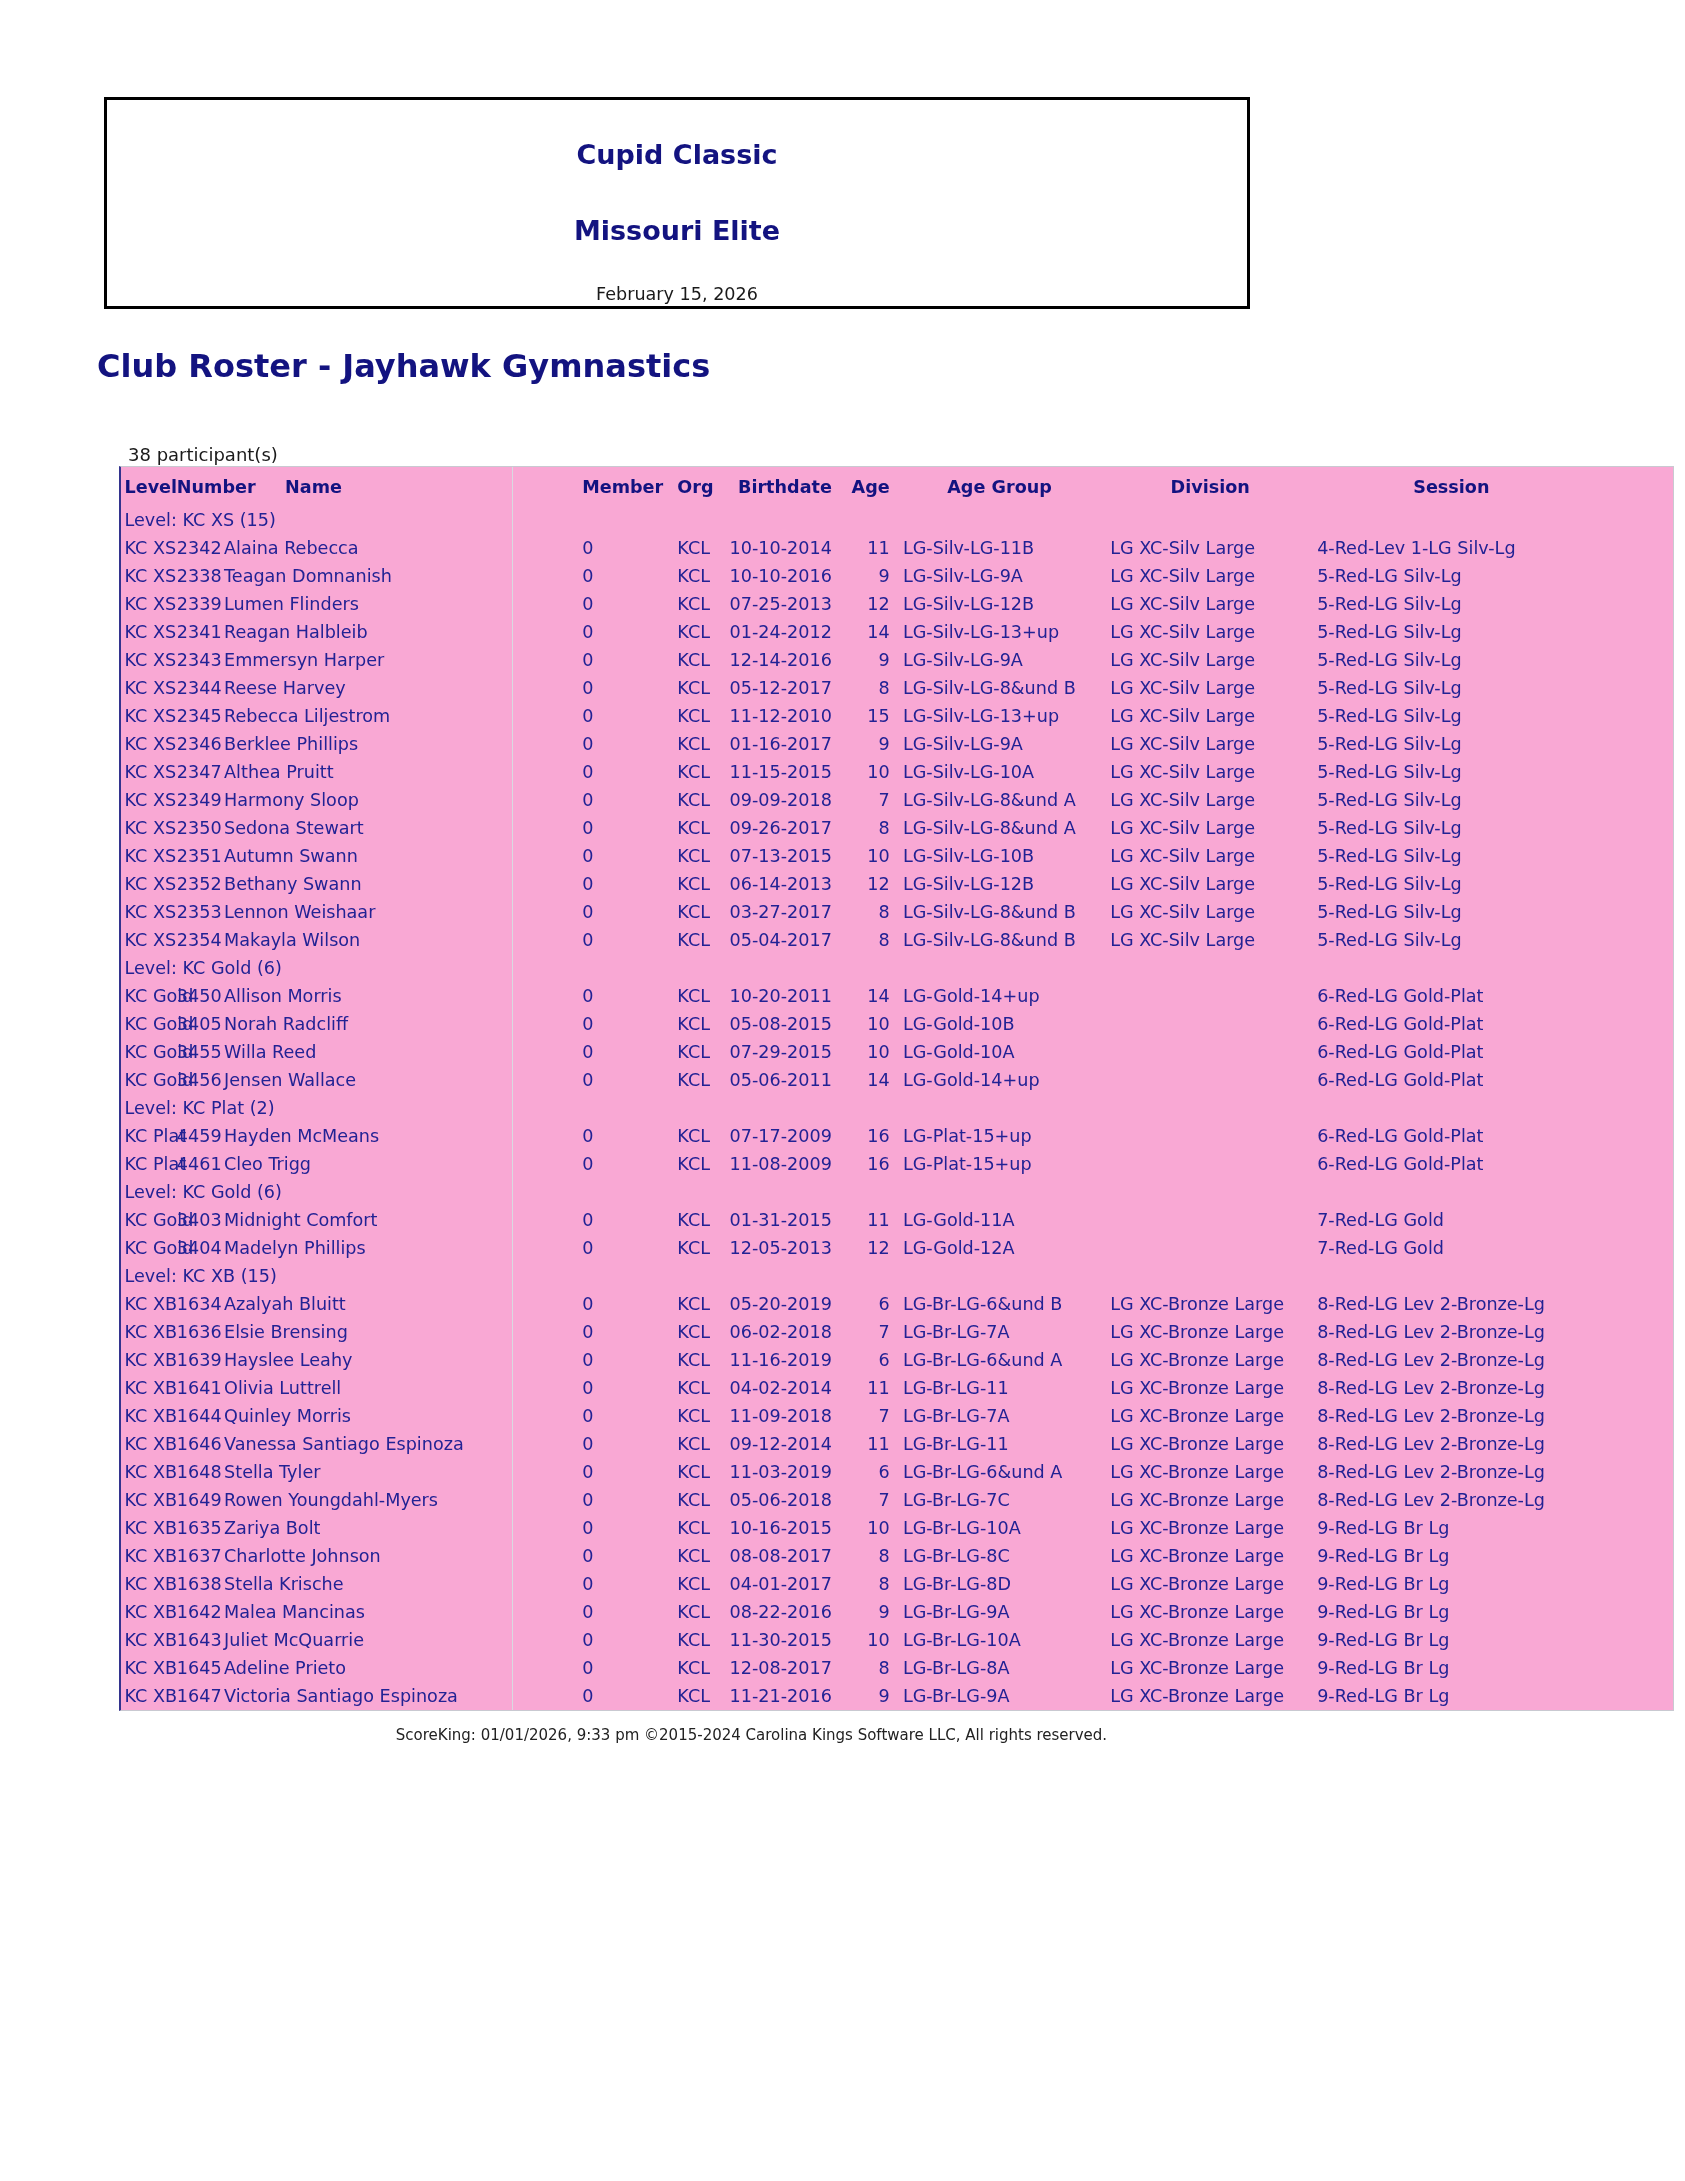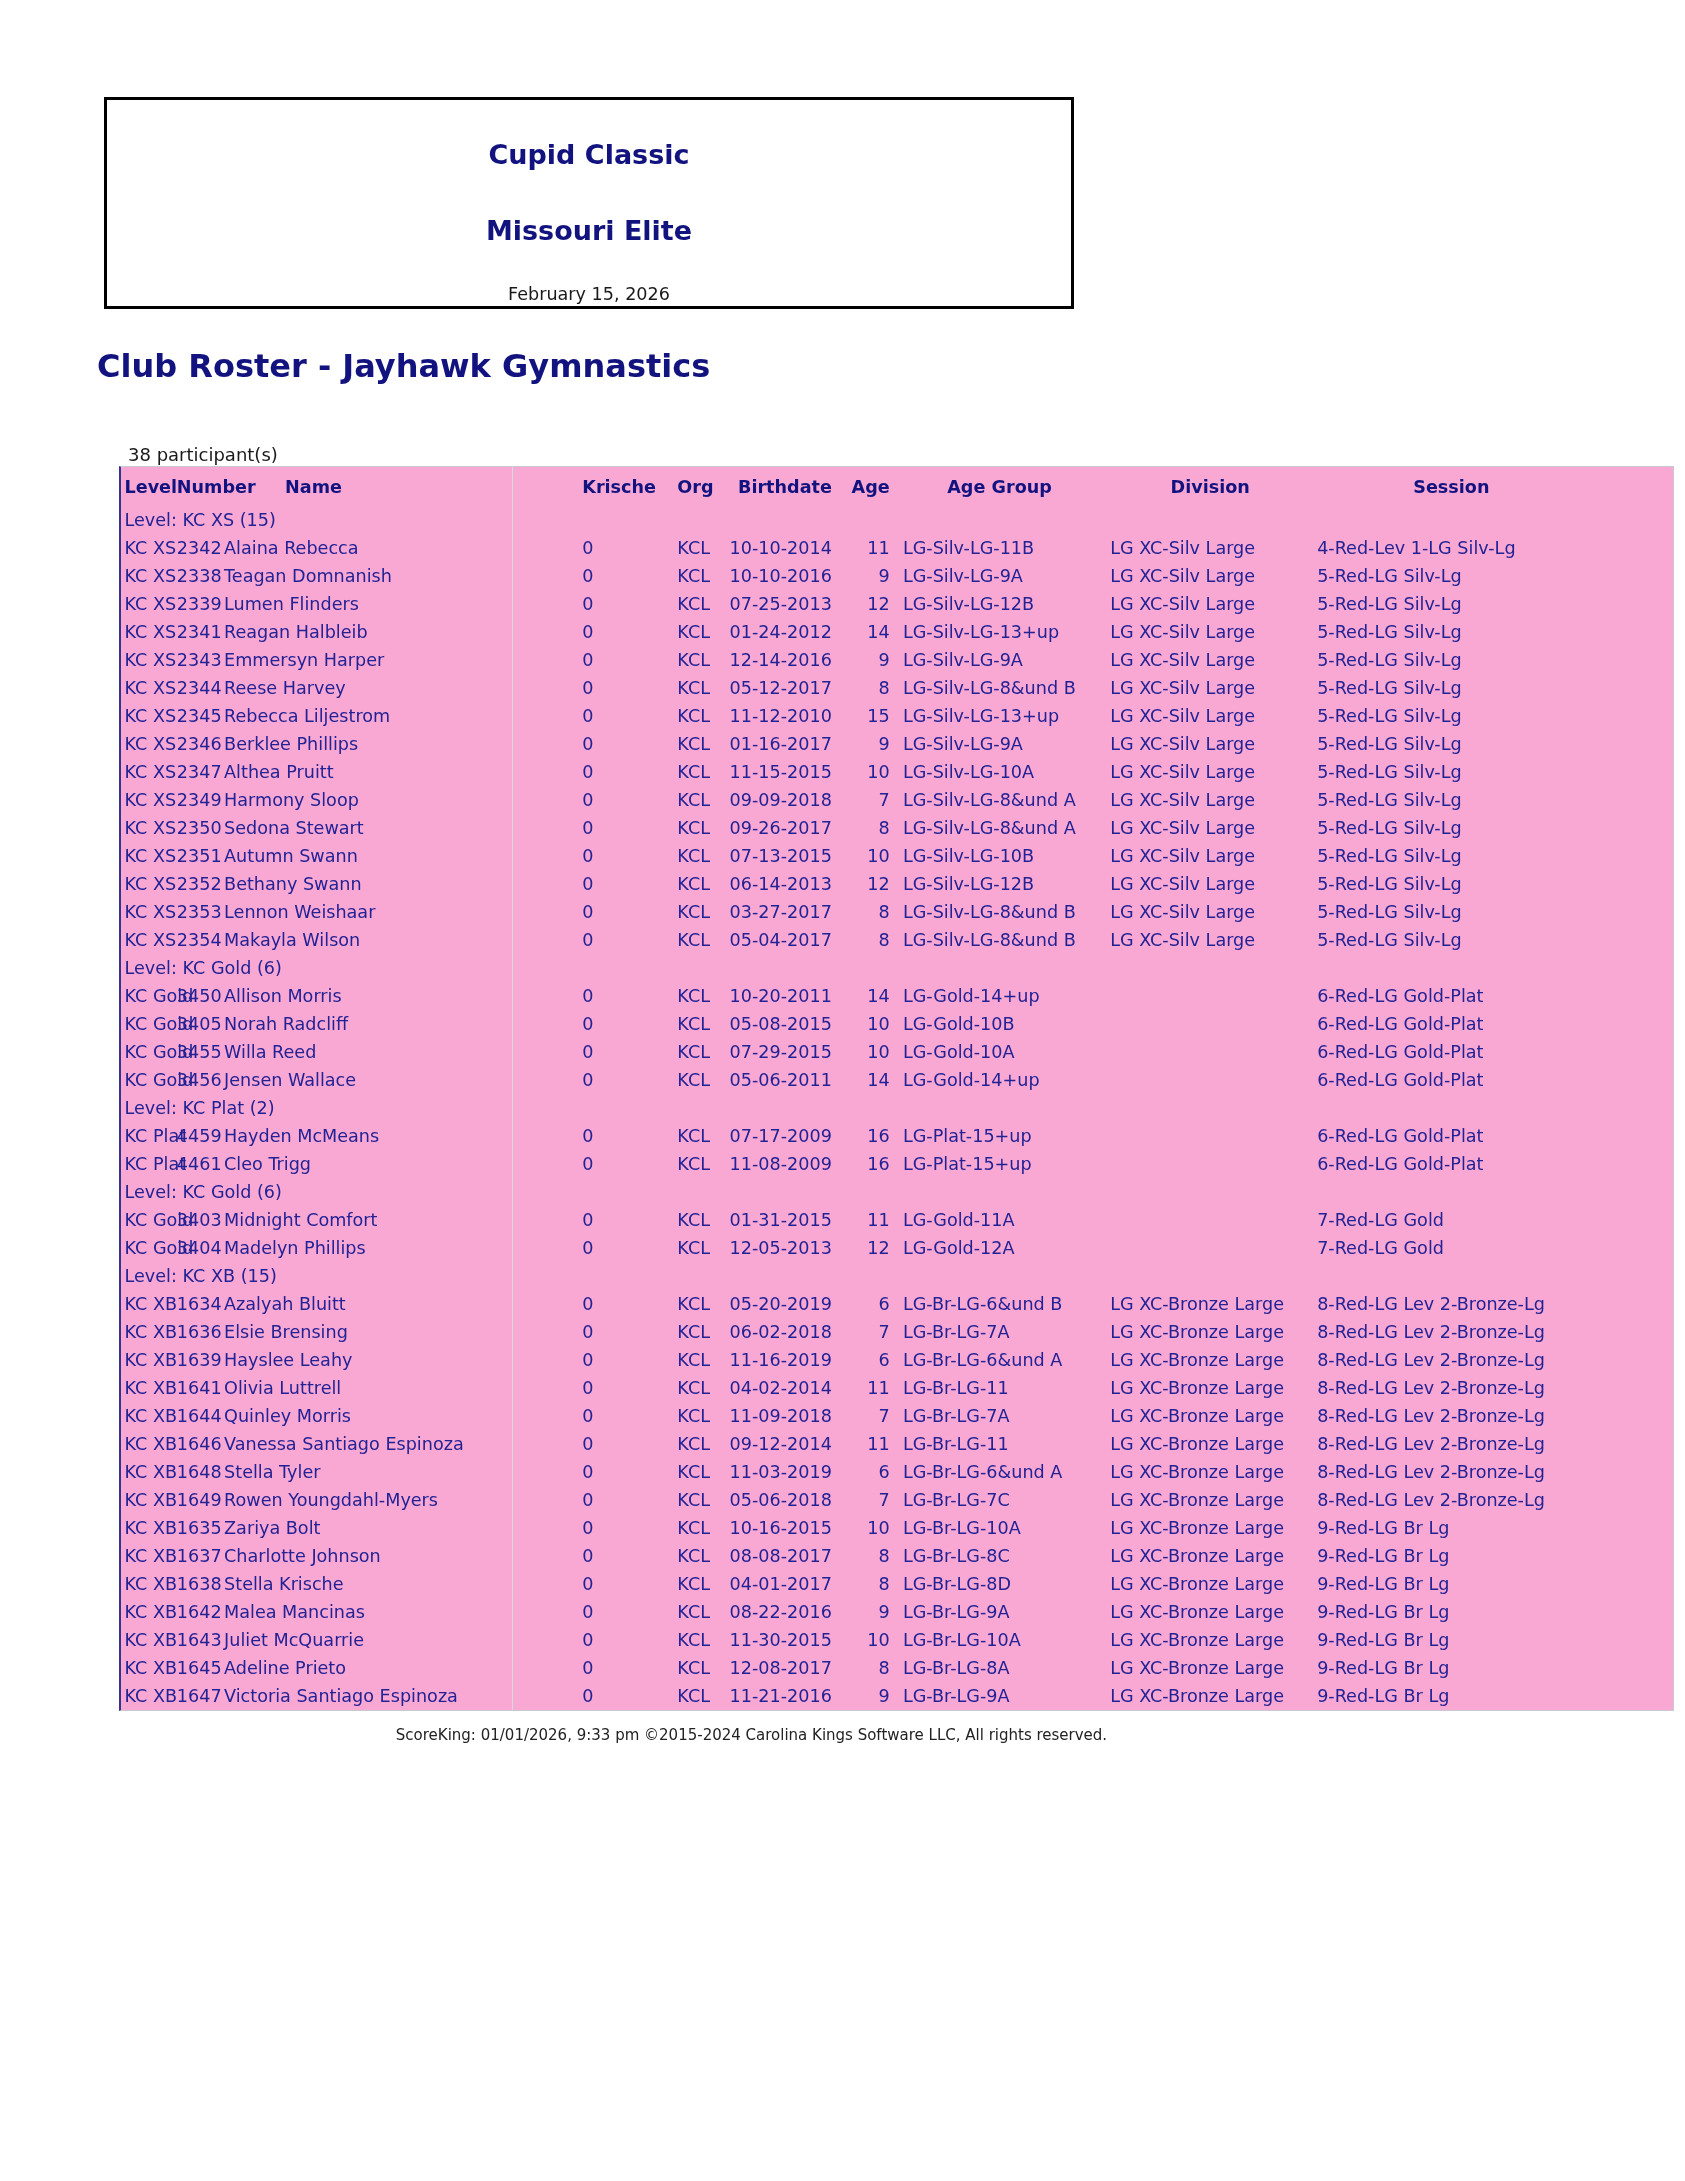--- a/index.html
+++ b/index.html
@@ -5,21 +5,21 @@
   html, body { margin: 0; padding: 0; }
   body {
     width: 1685px; height: 2181px;
     position: relative;
     background: #ffffff;
     font-family: "DejaVu Sans", "Liberation Sans", sans-serif;
   }
   .event-box {
     position: absolute;
     left: 104px; top: 97px;
-    width: 970px; height: 212px;
+    width: 1146px; height: 212px;
     border: 3.5px solid #000000;
     box-sizing: border-box;
   }
   .event-line { position: absolute; left: 0; width: 100%; text-align: center; white-space: nowrap; }
   .event-title { font-weight: bold; font-size: 27px; color: #131380; }
   .event-title-1 { top: 39px; }
   .event-title-2 { top: 115px; }
   .event-date  { top: 184px; font-size: 17.6px; color: #1a1a1a; }
 
   .page-heading {
@@ -103,21 +103,21 @@
       <col style="width:57px">
         <col style="width:216px">
         <col style="width:205px">
       <col style="width:277px">
     </colgroup>
     <thead>
       <tr id="header-row">
           <th class="c0">Level</th>
           <th class="c1">Number</th>
           <th class="c2">Name</th>
-          <th class="c3">Krische</th>
+          <th class="c3">Member</th>
           <th class="c4">Org</th>
           <th class="c5">Birthdate</th>
           <th class="c6">Age</th>
           <th class="c7">Age Group</th>
           <th class="c8">Division</th>
           <th class="c9">Session</th>
         </tr>
     </thead>
     <tbody id="roster-body">
         <tr class="group-row">

